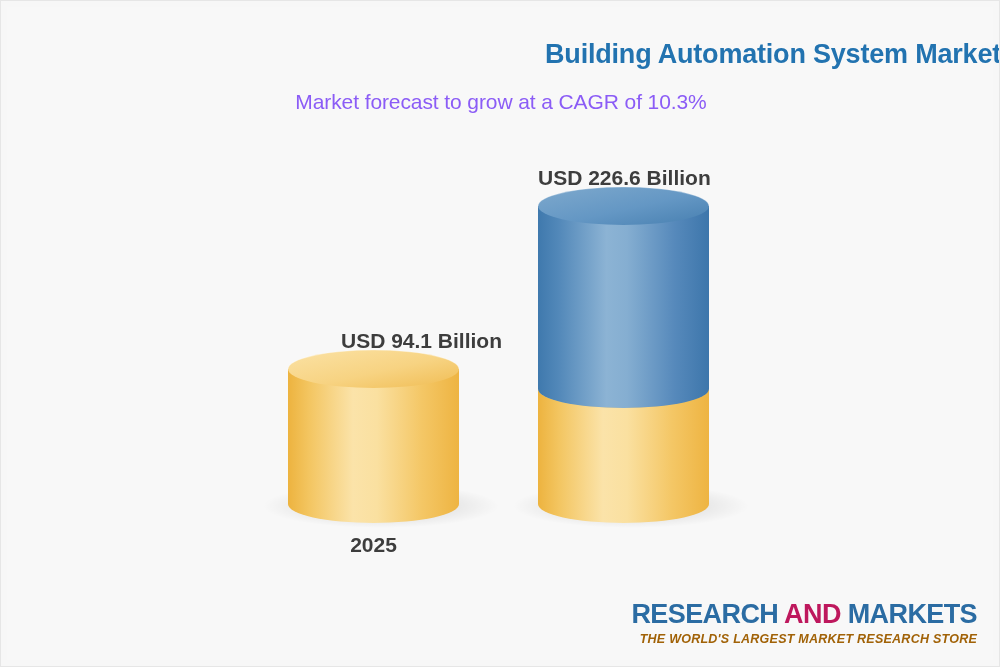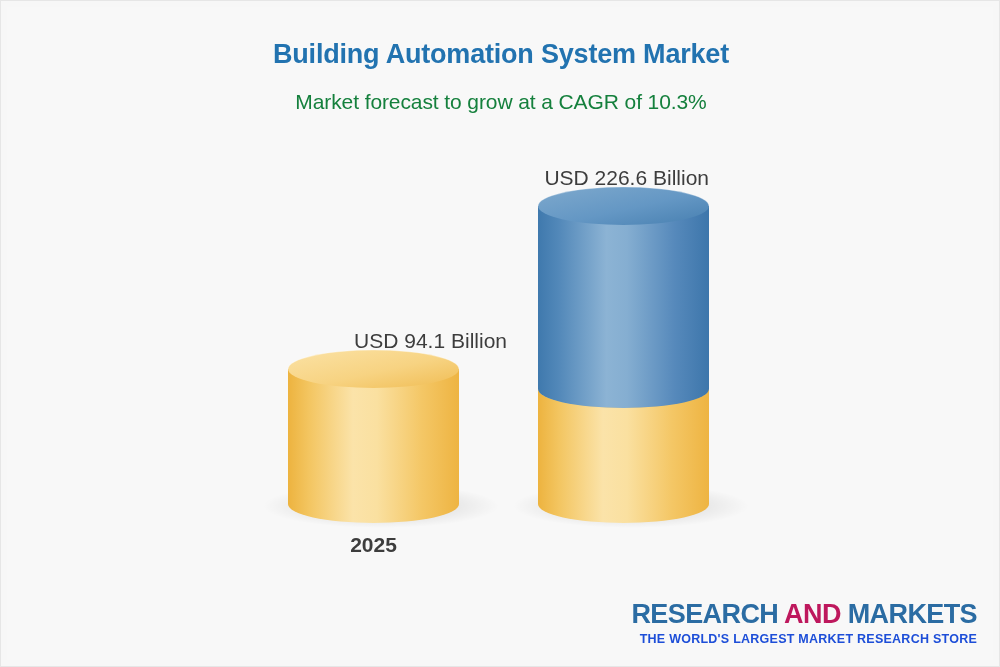--- a/index.html
+++ b/index.html
@@ -31,53 +31,53 @@
     background: #f8f8f8;
     box-sizing: border-box;
   }
 
   
   .title {
     position: absolute;
     left: 0;
     top: 38px;
     width: 1000px;
-    text-align: center;
+    text-align: right;
     font-size: 27px;
     font-weight: bold;
     color: #2273b0;
     letter-spacing: -0.2px;
   }
   .subtitle {
     position: absolute;
     left: 0;
     top: 89px;
     width: 1000px;
     text-align: center;
     font-size: 21px;
     font-weight: normal;
-    color: #15803d;
+    color: #8b5cf6;
     letter-spacing: -0.1px;
   }
 
   
   .plot {
     position: absolute;
     left: 0;
     top: 0;
     width: 1000px;
     height: 667px;
   }
 
   .value-label {
     position: absolute;
     font-size: 21px;
-    font-weight: normal;
+    font-weight: bold;
     color: #3d3d3d;
-    text-align: right;
+    text-align: center;
     white-space: nowrap;
   }
   .value-label.left  { left: 287px; top: 328px; width: 171px; margin-left: 48px; }
   .value-label.right { left: 537px; top: 165px; width: 171px; }
 
   .cat-label {
     position: absolute;
     font-size: 21px;
     font-weight: bold;
     color: #3d3d3d;
@@ -111,23 +111,24 @@
     white-space: nowrap;
   }
   .logo-and {
     color: #be185d;
     text-align: right;
   }
   .logo-tag {
     margin-top: 4px;
     font-size: 12.5px;
     font-weight: bold;
-    color: #1d4ed8;
+    color: #a16207;
     letter-spacing: 0.25px;
     white-space: nowrap;
+    font-style: italic;
   }
 </style>
 </head>
 <body>
 
 <div class="canvas">
   <div class="inner-frame"></div>
 
   <div class="title">Building Automation System Market</div>
   <div class="subtitle">Market forecast to grow at a CAGR of 10.3%</div>

